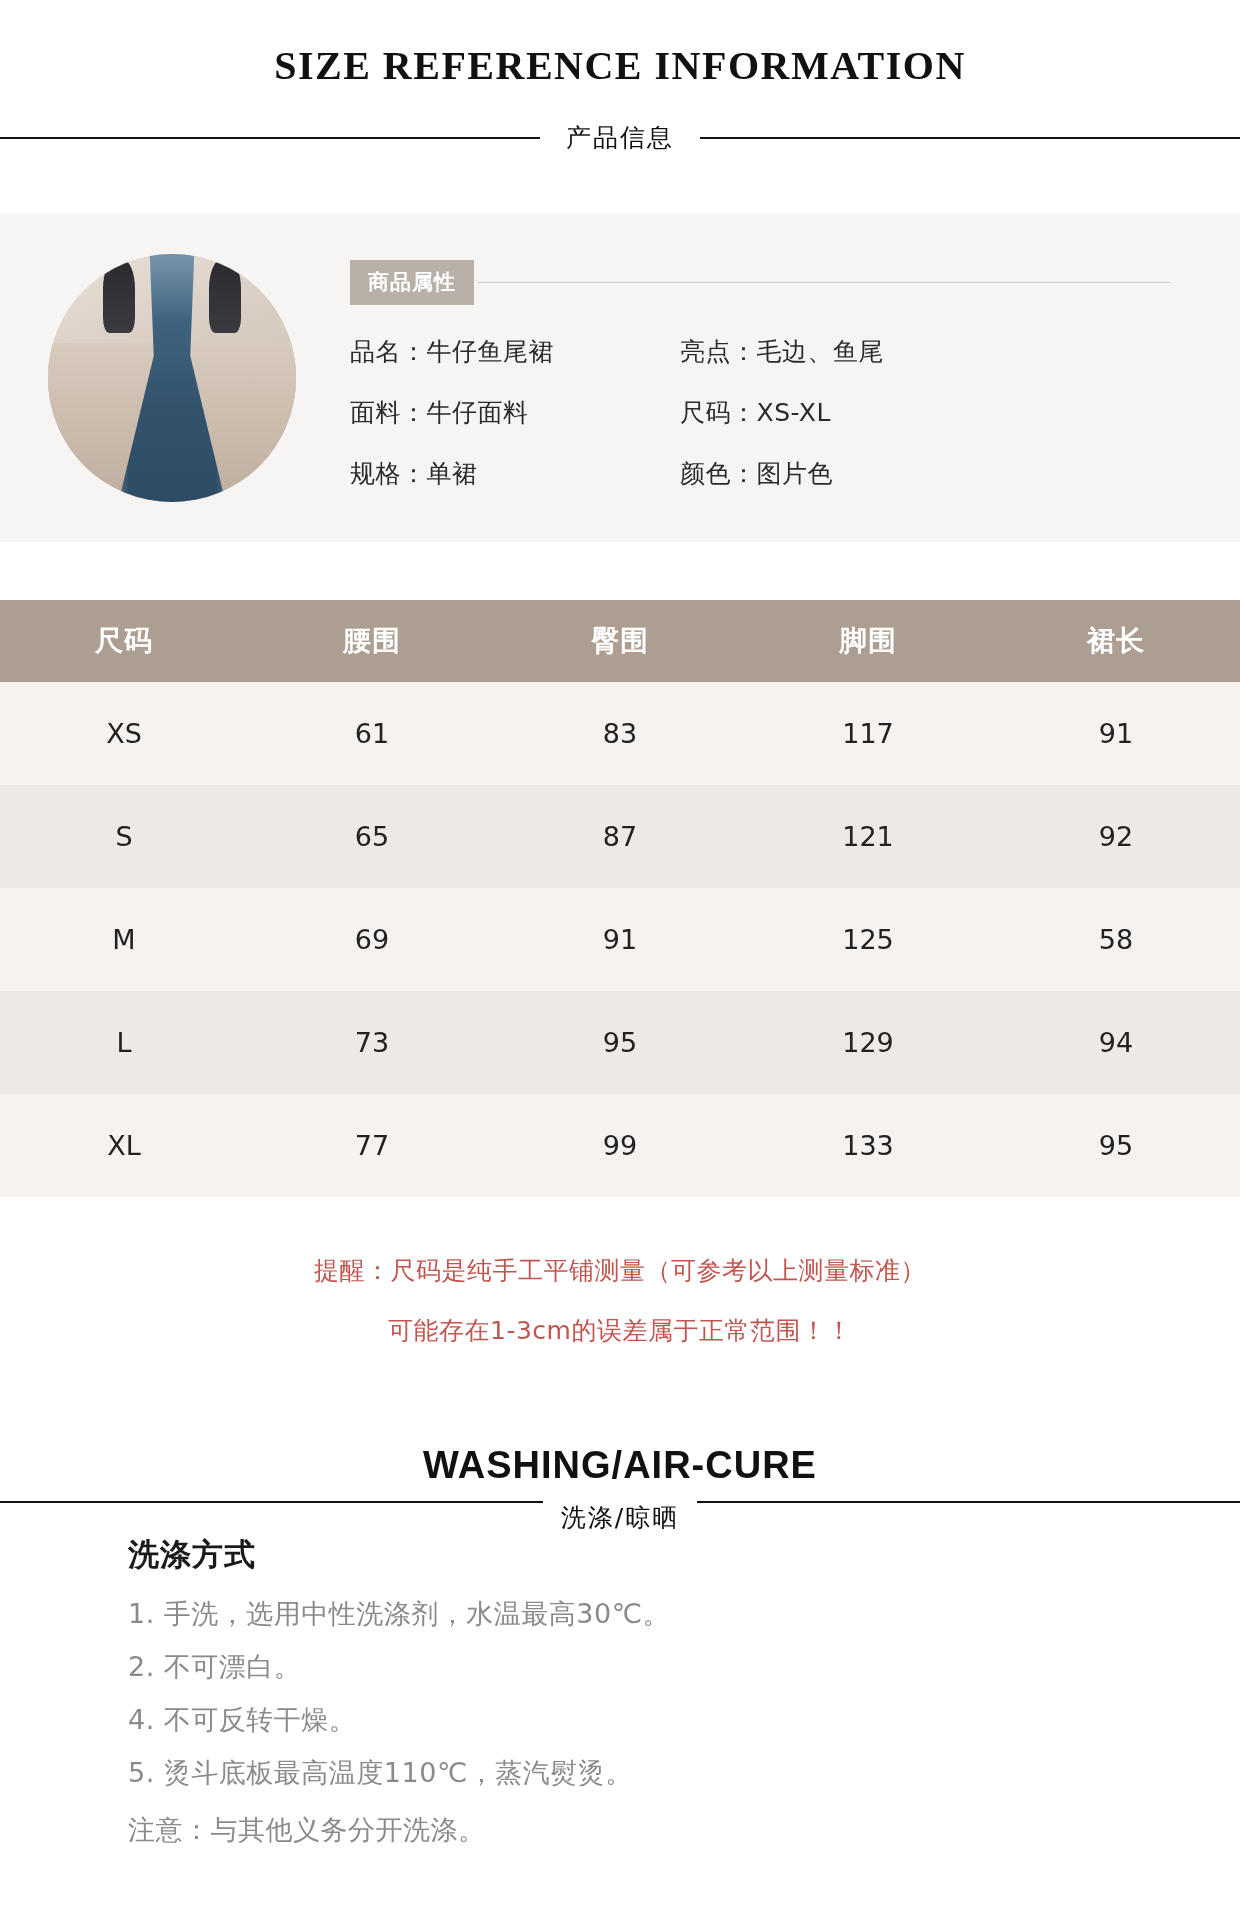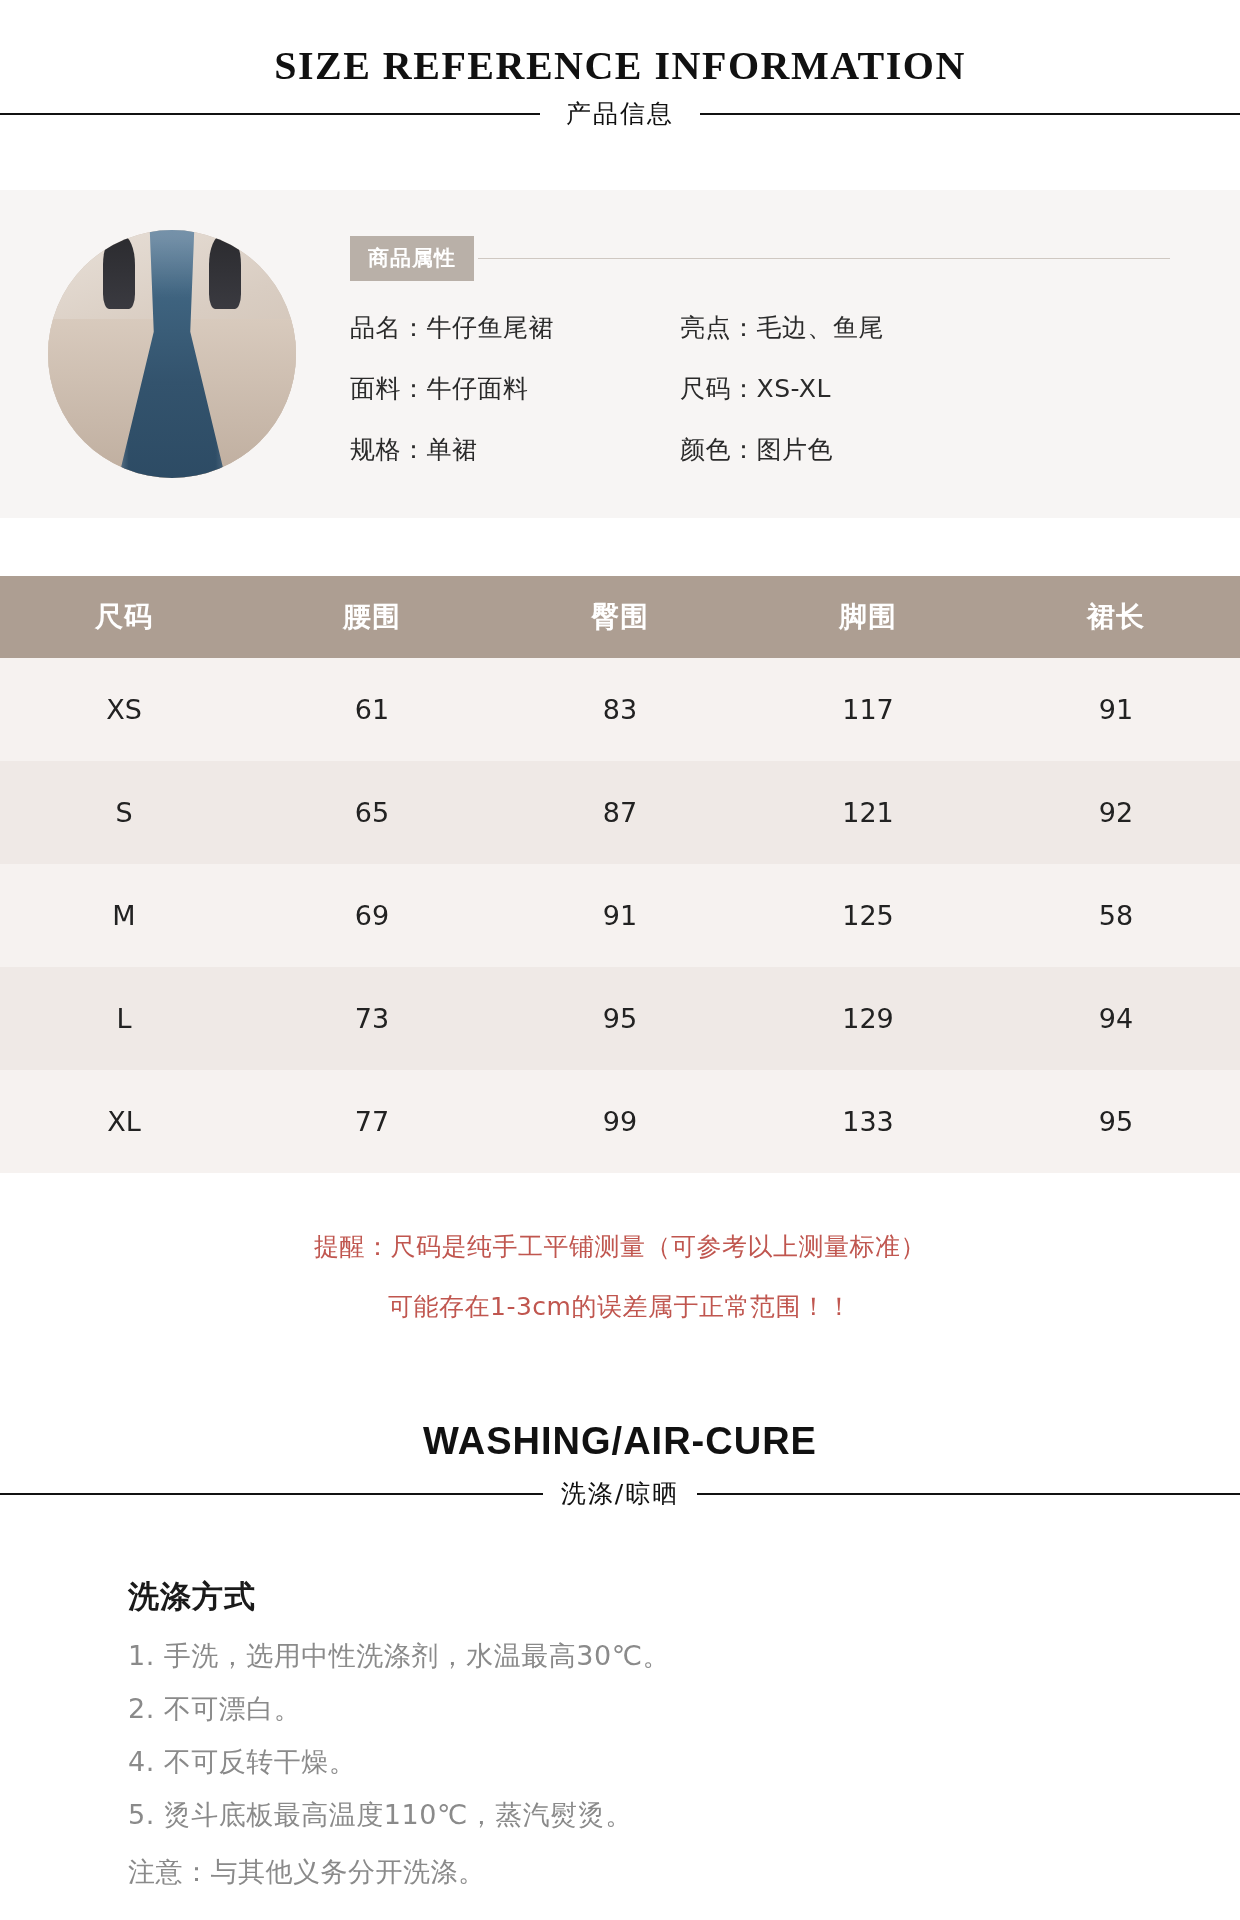--- a/index.html
+++ b/index.html
@@ -25,21 +25,21 @@
     font-weight: bold;
     font-size: 40px;
     letter-spacing: 1.5px;
     color: #111;
   }
   .header-sub-wrap {
     display: flex;
     align-items: center;
     justify-content: center;
     gap: 26px;
-    margin-top: 8px;
+    margin-top: 32px;
     padding: 0 0px;
   }
   .header-rule {
     flex: 1 1 auto;
     height: 2px;
     background: #111;
   }
   .header-sub {
     font-size: 25px;
     color: #111;
@@ -194,41 +194,39 @@
   }
   .wash-title {
     font-family: Liberation Sans, sans-serif;
     font-weight: bold;
     font-size: 38px;
     letter-spacing: 1px;
     color: #111;
   }
   .wash-sub-wrap {
     display: flex;
-    align-items: center;
     justify-content: center;
     gap: 18px;
     margin-top: 14px;
   }
   .wash-rule {
     flex: 1 1 auto;
     height: 2px;
     background: #111;
   }
   .wash-sub {
     font-size: 25px;
     color: #111;
     letter-spacing: 2px;
     white-space: nowrap;
     font-family: "DejaVu Sans", sans-serif;
   }
 
   
   .wash-body {
-    margin-top: 66px;
     padding-left: 128px;
     padding-right: 60px;
   }
   .wash-h {
     font-size: 31px;
     font-weight: bold;
     color: #1a1a1a;
     font-family: "DejaVu Sans", sans-serif;
     letter-spacing: 1px;
   }

